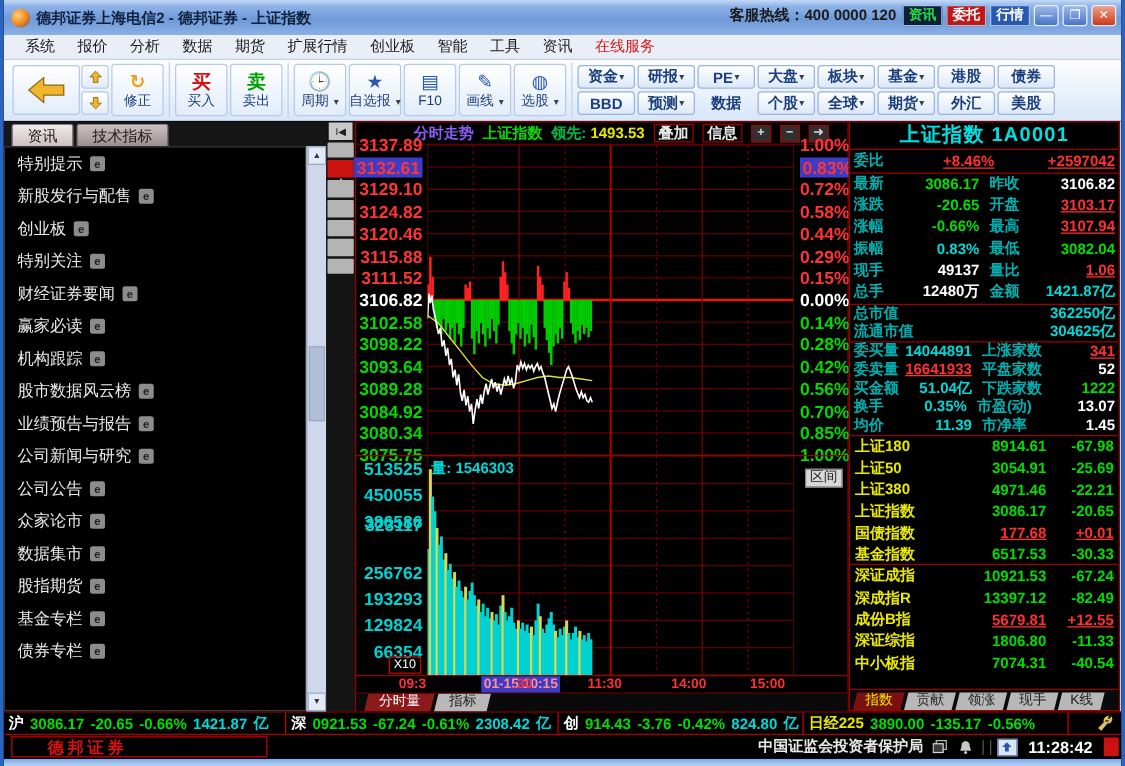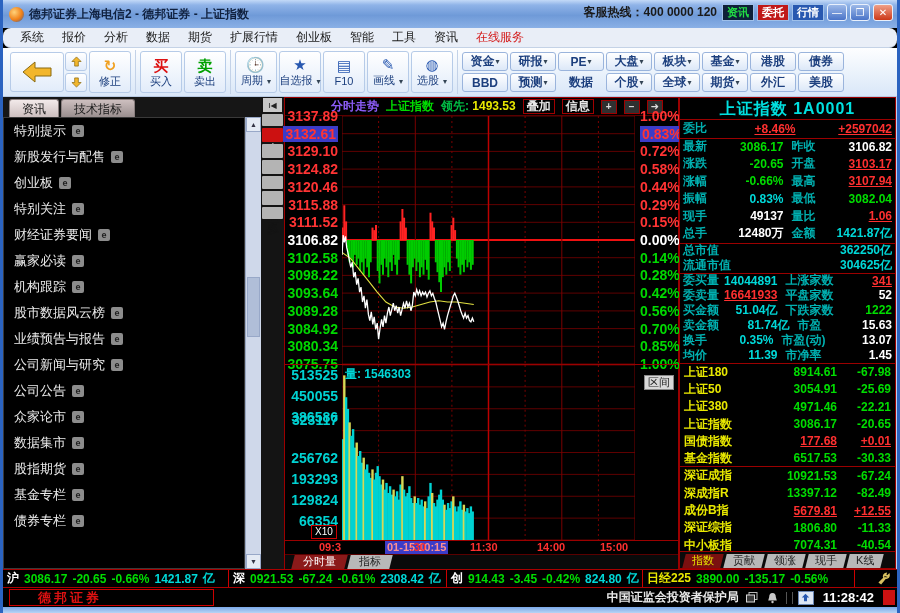--- a/index.html
+++ b/index.html
@@ -15,21 +15,21 @@
   .tb-right{position:absolute;right:4px;top:0;height:24px;display:flex;align-items:center;gap:3px;}
   .hotline{font-size:12px;color:#1a1a1a;font-weight:bold;margin-right:2px;}
   .qbtn{font-size:11px;font-weight:bold;padding:1px 4px;border:1px solid #9fc0ea;cursor:pointer;line-height:13px;}
   .qbtn.news{background:#0d2038;color:#22dd44;}
   .qbtn.trade{background:#c01818;color:#fff;}
   .qbtn.quote{background:#2858b0;color:#fff;}
   .wbtn{width:20px;height:17px;font-size:10px;color:#fff;display:flex;align-items:center;justify-content:center;
     border:1px solid #e8f0fc;border-radius:3px;background:linear-gradient(180deg,#9db9e8,#4a74c8);cursor:pointer;}
   .wbtn.close{background:linear-gradient(180deg,#f0a088,#cc3818);}
   
-  .menubar{height:20px;background:#e9eef7;border-bottom:1px solid #c4d2e6;display:flex;align-items:center;padding-left:8px;border-radius:8px;}
+  .menubar{height:20px;background:#e9eef7;border-bottom:1px solid #c4d2e6;display:flex;align-items:center;padding-left:8px;}
   .menu-item{font-size:12px;color:#1a1a1a;padding:0 9px;cursor:pointer;white-space:nowrap;}
   .menu-item.hl{color:#d41818;}
   
   .toolbar{height:49px;background:linear-gradient(180deg,#fdfeff,#d9e7f8);display:flex;align-items:center;padding:2px 4px;border-bottom:1px solid #b7c9e2;}
   .tgroup{display:flex;align-items:center;height:44px;border-right:1px solid #c3d2e8;padding:0 3px;}
   .bigbtn{width:42px;height:42px;display:flex;flex-direction:column;align-items:center;justify-content:center;
     border:1px solid #b6cbe8;border-radius:3px;background:linear-gradient(180deg,#ffffff,#e2ecfa);margin:0 1px;cursor:pointer;}
   .bigbtn .blabel{font-size:11px;color:#1c3f7e;line-height:12px;white-space:nowrap;}
   .bigbtn .bicon{font-size:15px;line-height:18px;}
   .backbtn{width:54px;height:42px;display:flex;align-items:center;justify-content:center;}
@@ -736,26 +736,20 @@
             <span class="lbl" style="margin-left: 8px;">平盘家数</span>
             <span class="val v-white">52</span>
           </div>
           <div class="q-row h15">
             <span class="lbl">买金额</span>
             <span class="val v-cyan">51.04亿</span>
             <span class="lbl" style="margin-left: 8px;">下跌家数</span>
             <span class="val v-green">1222</span>
           </div>
           <div class="q-row h15">
-            <span class="lbl">卖金额</span>
-            <span class="val v-cyan">81.74亿</span>
-            <span class="lbl" style="margin-left: 8px;">市盈</span>
-            <span class="val v-white">15.63</span>
-          </div>
-          <div class="q-row h15">
             <span class="lbl">换手</span>
             <span class="val v-cyan">0.35%</span>
             <span class="lbl" style="margin-left: 8px;">市盈(动)</span>
             <span class="val v-white">13.07</span>
           </div>
           <div class="q-row h15">
             <span class="lbl">均价</span>
             <span class="val v-cyan">11.39</span>
             <span class="lbl" style="margin-left: 8px;">市净率</span>
             <span class="val v-white">1.45</span>
@@ -842,21 +836,21 @@
         <span class="nm">深</span>
         <span class="num">0921.53</span>
         <span class="num">-67.24</span>
         <span class="num">-0.61%</span>
         <span class="amt">2308.42</span>
         <span class="amt">亿</span>
       </div>
       <div class="seg" style="width: 196px;">
         <span class="nm">创</span>
         <span class="num">914.43</span>
-        <span class="num">-3.45</span>
+        <span class="num">-3.76</span>
         <span class="num">-0.42%</span>
         <span class="amt">824.80</span>
         <span class="amt">亿</span>
       </div>
       <div class="seg" style="width: 212px;">
         <span class="nm jp">日经225</span>
         <span class="num">3890.00</span>
         <span class="num">-135.17</span>
         <span class="num">-0.56%</span>
       </div>

